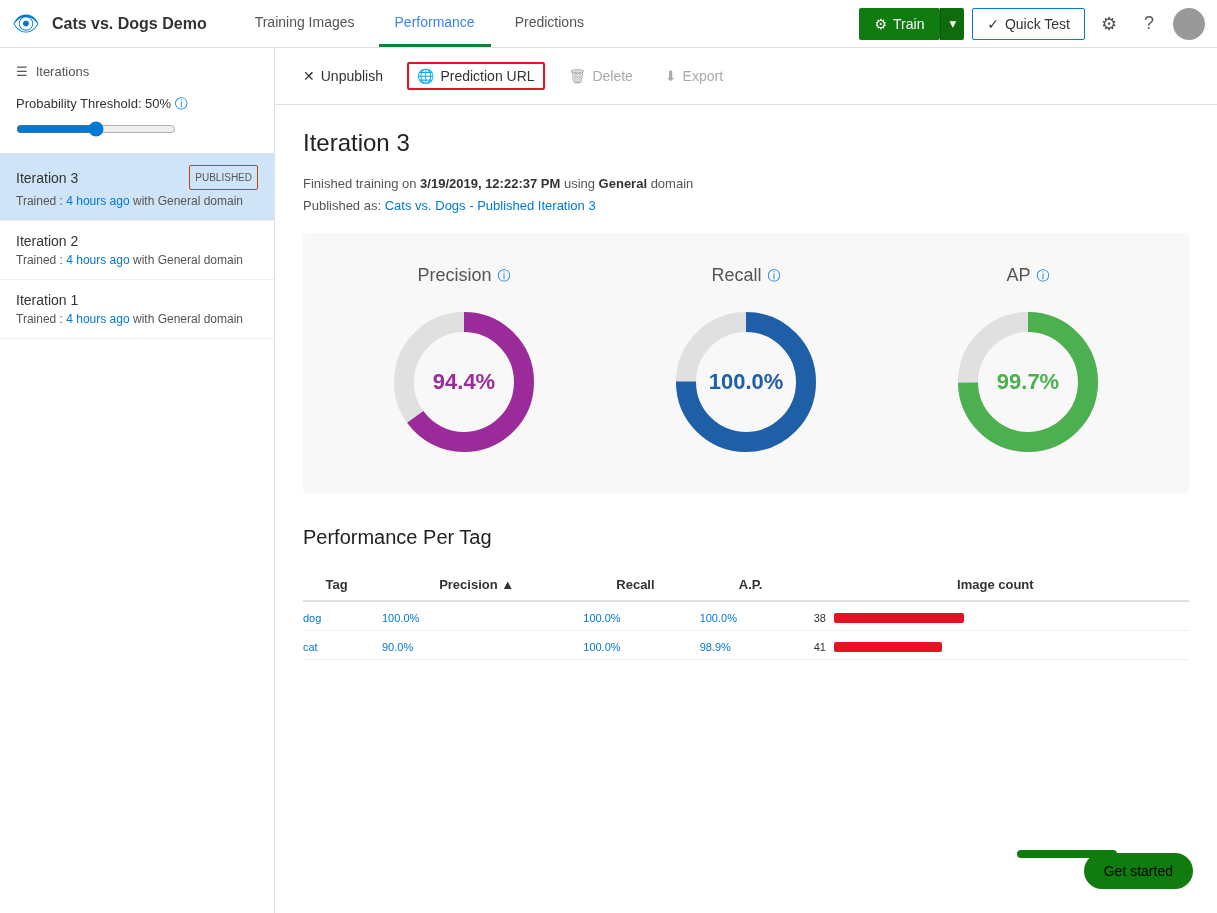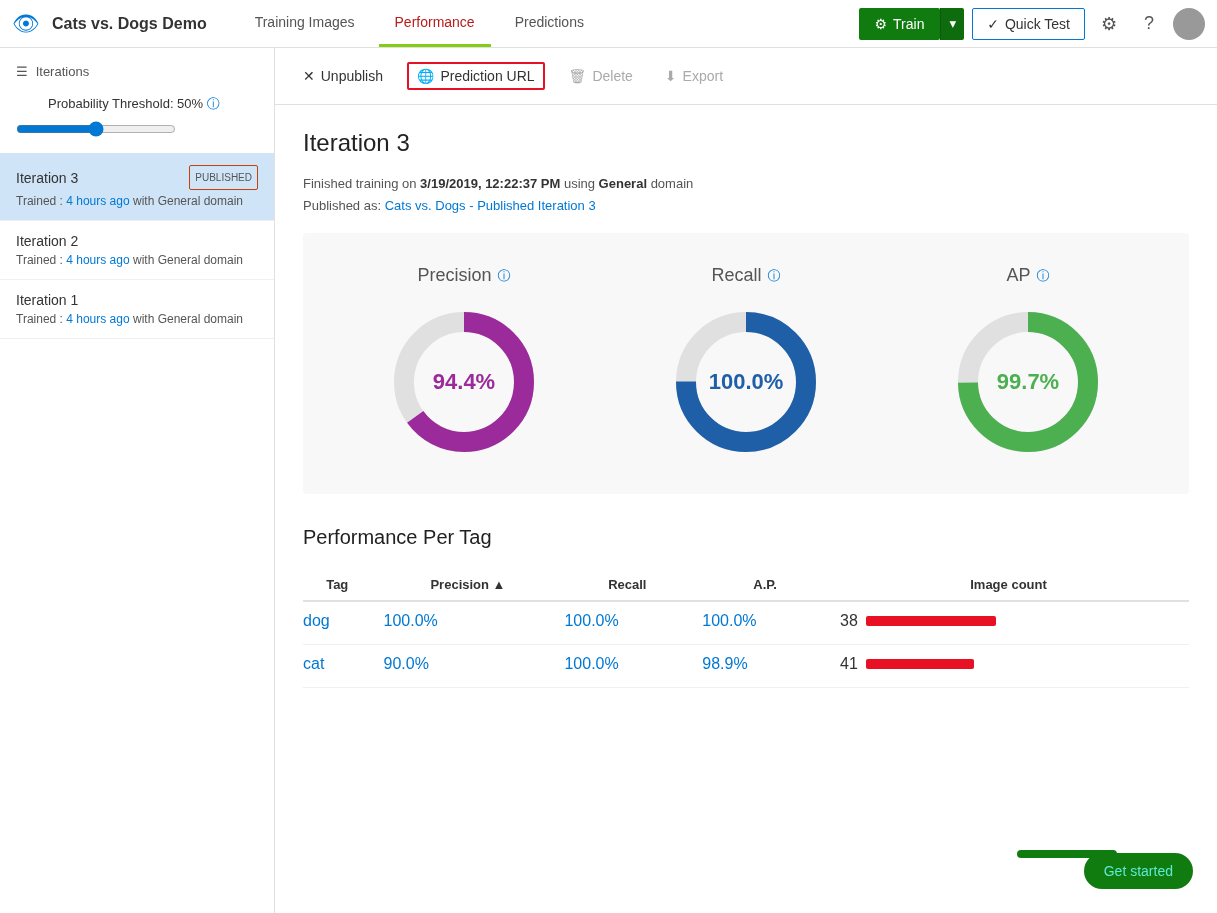--- a/index.html
+++ b/index.html
@@ -46,21 +46,21 @@
     
     .sidebar {
       width: 275px; border-right: 1px solid #e0e0e0; padding: 16px 0;
       overflow-y: auto; flex-shrink: 0;
     }
     .sidebar-section-title {
       display: flex; align-items: center; gap: 8px;
       padding: 0 16px 8px; font-size: 13px; color: #555;
     }
     .prob-threshold { padding: 8px 16px 16px; }
-    .prob-threshold-label { font-size: 13px; color: #333; margin-bottom: 8px; margin-left: 32px; }
+    .prob-threshold-label { font-size: 13px; color: #333; margin-bottom: 8px; }
     .info-icon { font-size: 13px; color: #0078d4; }
     .slider-container { display: flex; align-items: center; }
     .slider { width: 160px; accent-color: #0078d4; }
     .iteration-item {
       padding: 12px 16px; cursor: pointer; border-bottom: 1px solid #f0f0f0;
     }
     .iteration-item.active { background: #cfe4f7; }
     .iteration-item-header { display: flex; justify-content: space-between; align-items: center; margin-bottom: 4px; }
     .iteration-name { font-size: 14px; font-weight: 500; color: #333; }
     .published-badge {
@@ -111,48 +111,48 @@
     }
 
     
     .section-title { font-size: 20px; font-weight: 300; margin-bottom: 20px; color: #222; }
     .perf-table { width: 100%; border-collapse: collapse; }
     .perf-table th {
       text-align: center; font-size: 13px; font-weight: 600; color: #333;
       border-bottom: 2px solid #e0e0e0; padding: 8px 12px 8px 0;
     }
     .perf-table td {
-      padding: 10px 12px 14px 0; font-size: 16px; border-bottom: 1px solid #f0f0f0;
+      padding: 10px 12px 6px 0; font-size: 11px; border-bottom: 1px solid #f0f0f0;
     }
     .perf-table td a { color: #0078d4; text-decoration: none; }
     .bar-cell { display: flex; align-items: center; }
     .bar { height: 10px; border-radius: 2px; }
 
     
     .get-started-btn {
       position: fixed; bottom: 24px; right: 24px;
-      background: #107c10; color: #5eead4; border: none; border-radius: 20px;
+      background: #107c10; color: #000000; border: none; border-radius: 20px;
       padding: 10px 20px; font-size: 14px; cursor: pointer;
       display: flex; align-items: center; gap: 6px;
     }
     .green-bar {
       position: fixed; bottom: 55px; right: 100px;
       width: 100px; height: 8px; background: #107c10; border-radius: 4px;
     }
   </style>
 </head>
 <body>
 
 <div class="header">
   <span class="logo-icon">👁</span>
   <span class="app-title">Cats vs. Dogs Demo</span>
 
   <nav class="nav-tabs">
     <a class="nav-tab" href="#">Training Images</a>
-    <a class="nav-tab active" href="#" style="color:#b91c1c; border-bottom: 3px solid #84cc16;">Performance</a>
+    <a class="nav-tab active" href="#" style="color:#3b82f6; border-bottom: 3px solid #15803d;">Performance</a>
     <a class="nav-tab" href="#">Predictions</a>
   </nav>
 
   <div class="header-right">
     <div style="display:flex; align-items:center;">
       <button class="btn-train">
         <span>⚙</span>
         <span>Train</span>
       </button>
       <button class="btn-train-split">▾</button>

